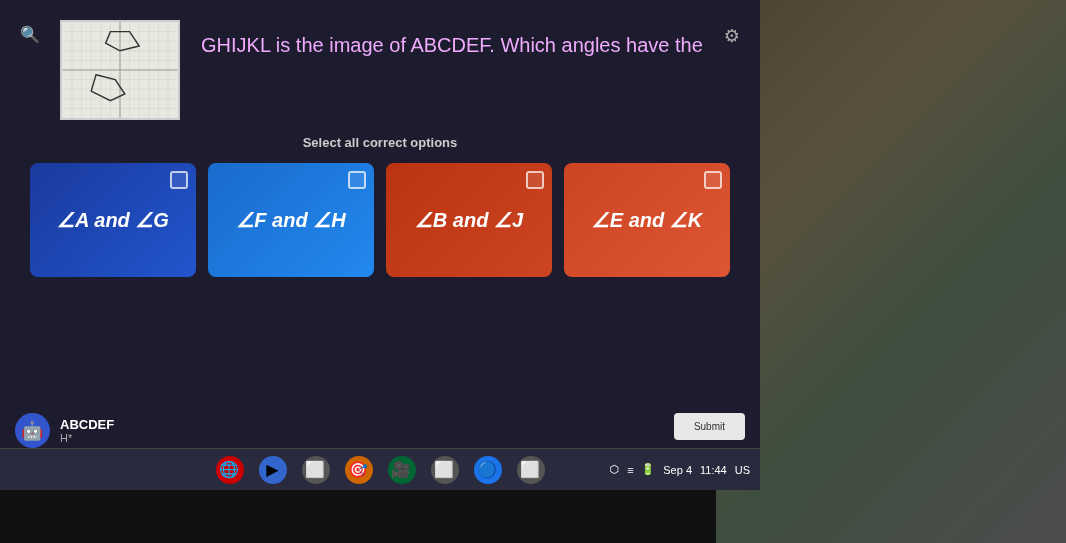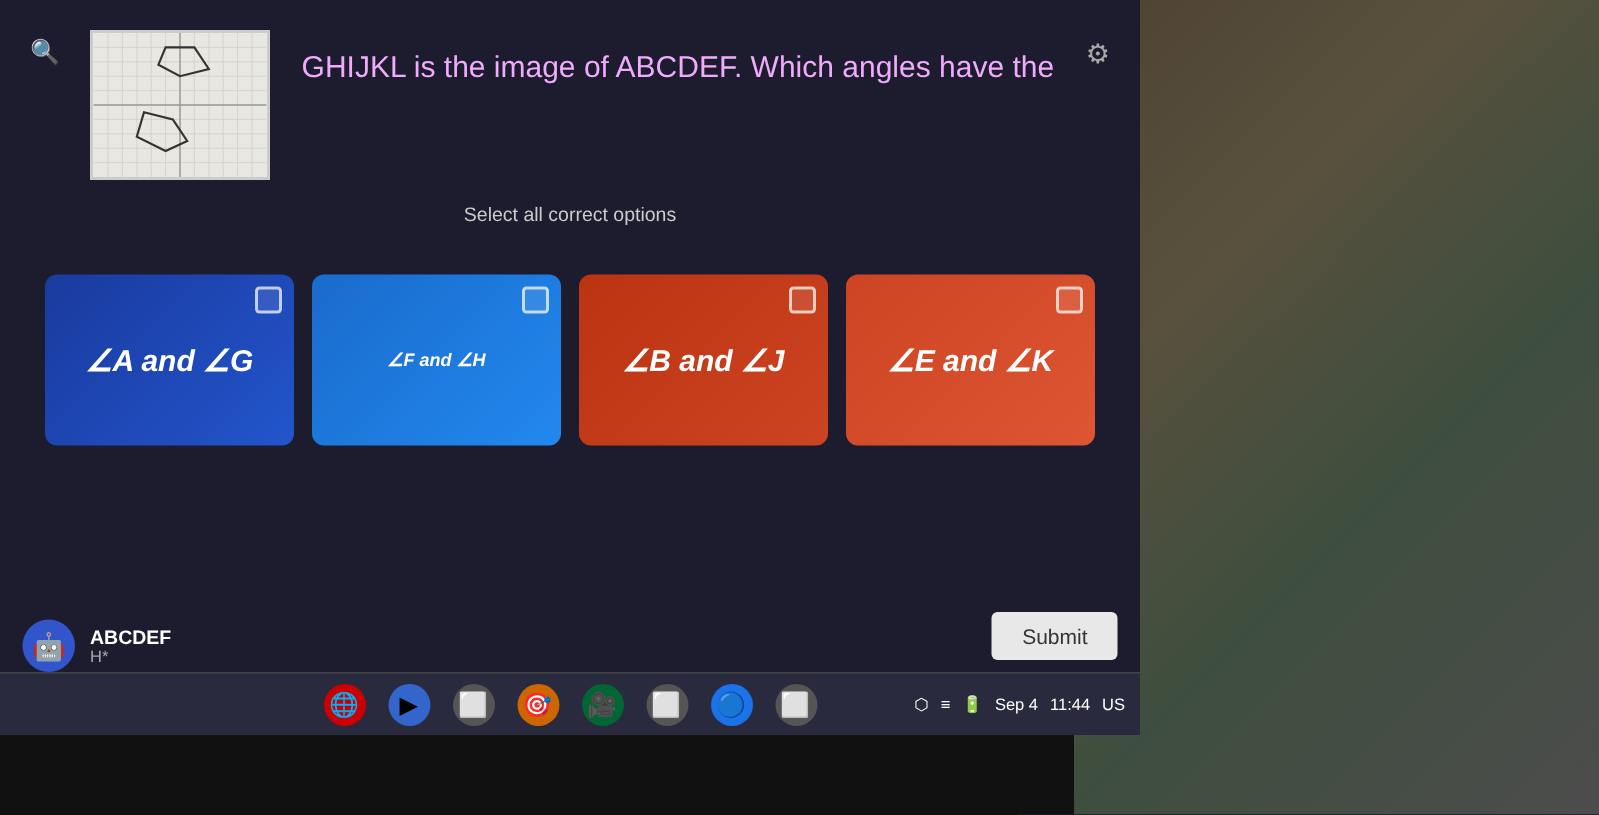--- a/index.html
+++ b/index.html
@@ -87,22 +87,23 @@
 
     .gear-icon-area {
       color: #aaa;
       font-size: 18px;
       padding-top: 5px;
     }
 
     .select-instruction {
       color: #ccc;
       font-size: 13px;
-      margin-bottom: 33px;
+      margin-bottom: 13px;
       text-align: center;
+      font-weight: bold;
     }
 
     .answer-grid {
       display: grid;
       grid-template-columns: repeat(4, 1fr);
       gap: 12px;
       width: 100%;
       padding: 0 10px;
     }
 
@@ -175,21 +176,21 @@
       z-index: 3;
     }
 
     .submit-btn {
       background: #e8e8e8;
       color: #333;
       border: none;
       padding: 8px 20px;
       border-radius: 4px;
       cursor: pointer;
-      font-size: 14px;
+      font-size: 10px;
     }
 
     
     .taskbar {
       position: absolute;
       bottom: 0; left: 0;
       width: 760px;
       height: 42px;
       background: #2a2a3e;
       display: flex;
@@ -284,21 +285,21 @@
 
     <div class="answer-grid">
 
       <div class="answer-card card-blue-dark">
         <div class="checkbox"></div>
         <span style="font-size:20px;">∠A and ∠G</span>
       </div>
 
       <div class="answer-card card-blue-bright">
         <div class="checkbox"></div>
-        <span style="font-size:12px;font-style:italic;">∠F and ∠H</span>
+        <span style="font-size:20px;font-style:italic;">∠F and ∠H</span>
       </div>
 
       <div class="answer-card card-orange-dark">
         <div class="checkbox"></div>
         <span style="font-size:20px;">∠B and ∠J</span>
       </div>
 
       <div class="answer-card card-orange-red">
         <div class="checkbox"></div>
         <span style="font-size:20px;">∠E and ∠K</span>

